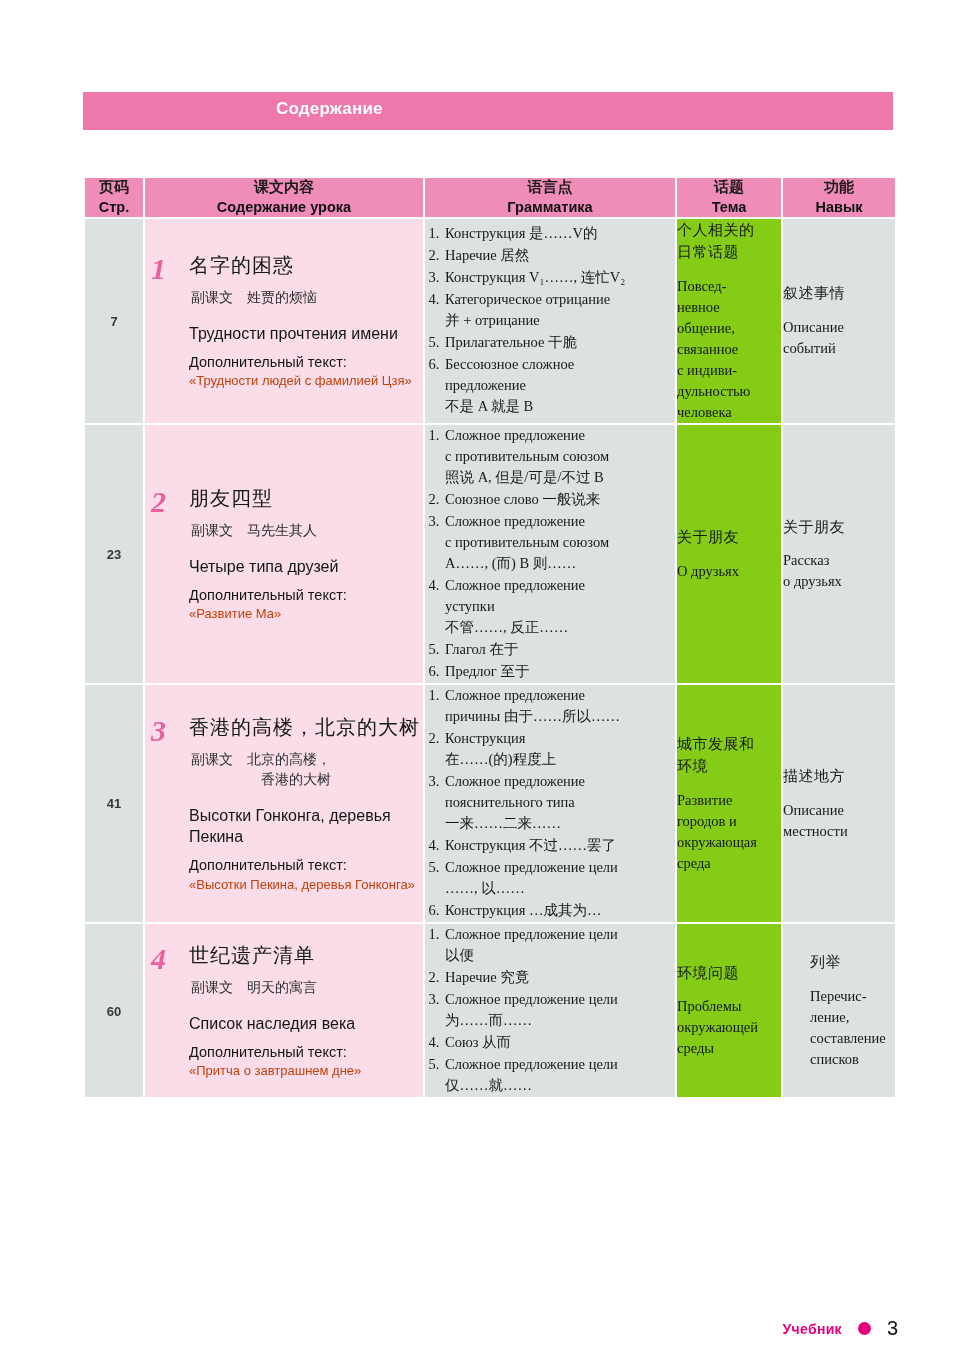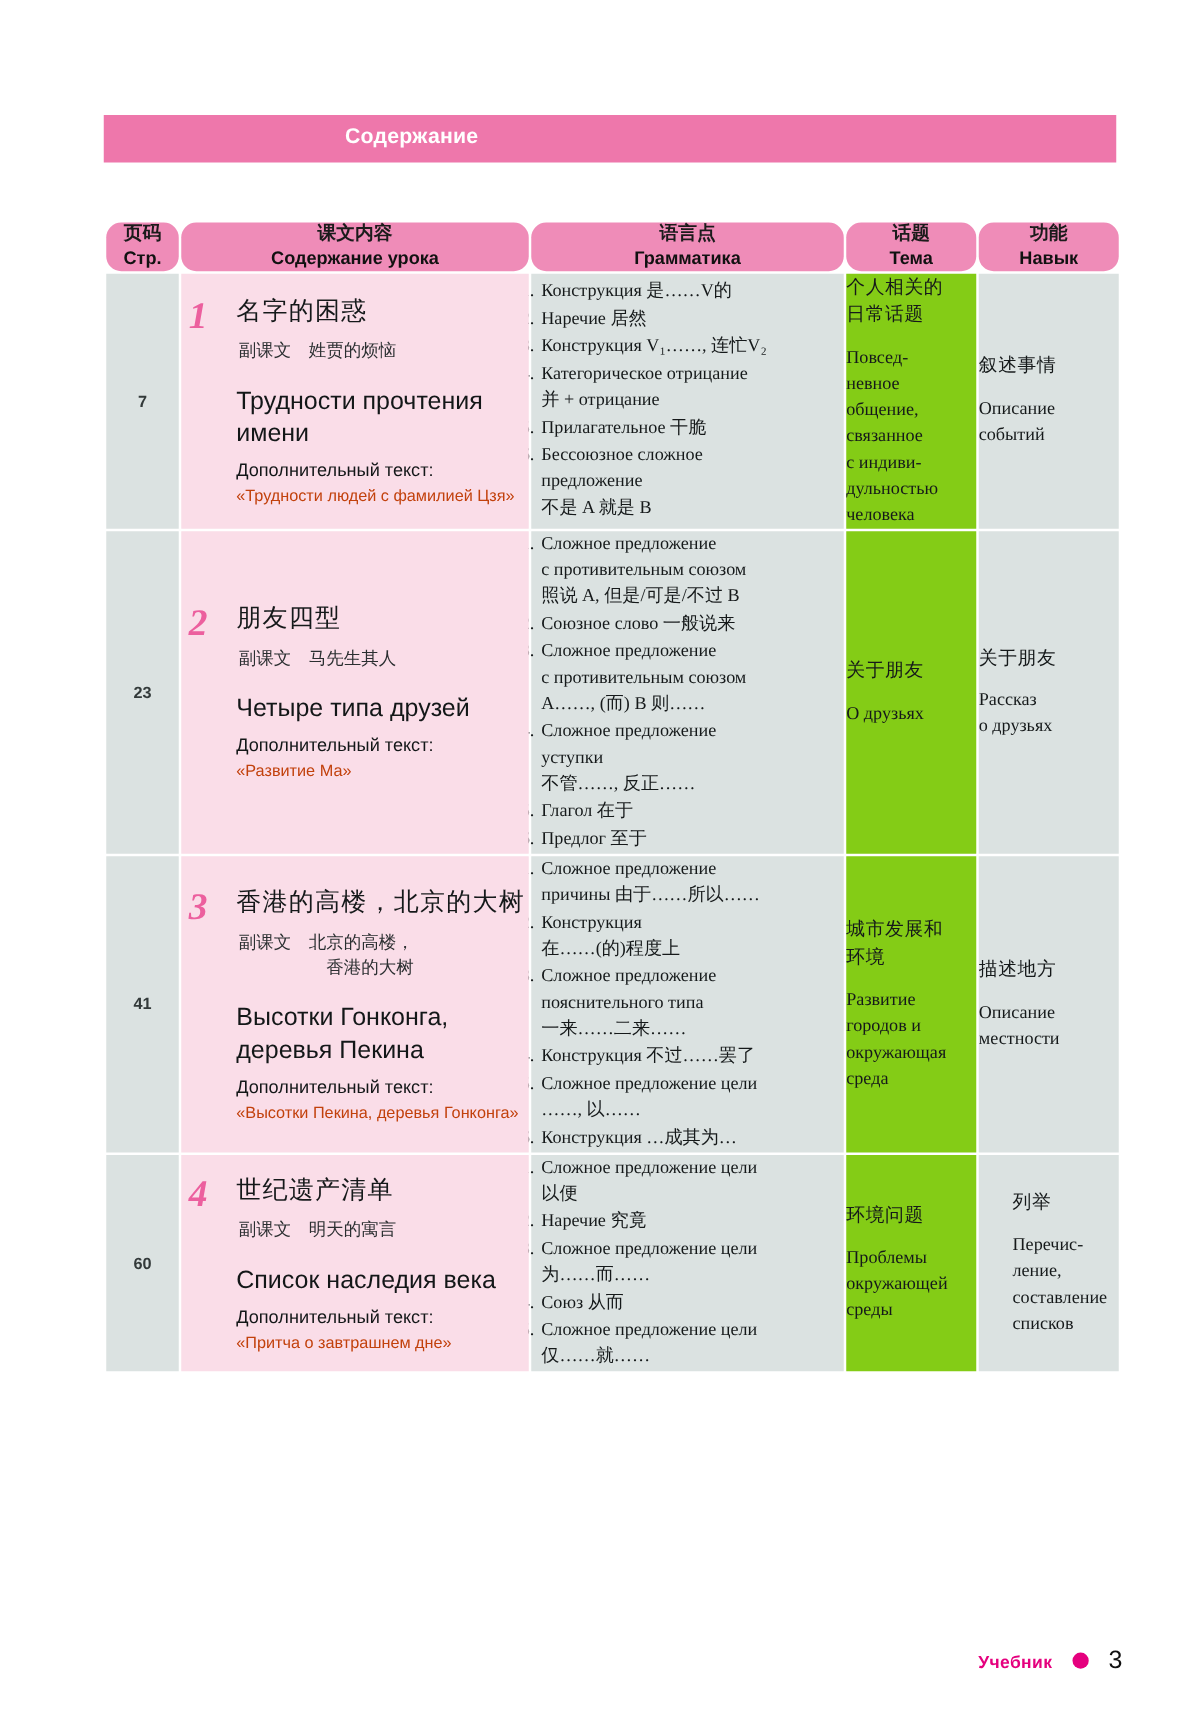--- a/index.html
+++ b/index.html
@@ -61,21 +61,20 @@
   .col-content { width: 278px; }
   .col-gram    { width: 250px; }
   .col-topic   { width: 104px; }
   .col-func    { width: 112px; }
 
   
   .th {
     background: #ef8cb8;
     text-align: center;
     padding: 10px 4px 12px 4px;
-    border-radius: 12px;
   }
   .th .cn {
     font-family: "Liberation Serif", serif;
     font-size: 15px;
     color: #1b1b1b;
     line-height: 1.25;
     display: block;
   }
   .th .ru {
     font-size: 14.5px;
@@ -132,40 +131,40 @@
   .sub-cn {
     font-family: "Liberation Serif", serif;
     font-size: 14px;
     color: #2b2f31;
     margin-top: 10px;
     line-height: 1.45;
     white-space: pre-line;
     padding-left: 2px;
   }
   .title-ru {
-    font-size: 20px;
+    font-size: 16px;
     color: #131718;
     margin-top: 16px;
     line-height: 1.3;
   }
   .extra-label {
     font-size: 14.5px;
     color: #131718;
     margin-top: 8px;
     line-height: 1.35;
   }
   .extra-text {
     font-size: 13px;
     color: #c2410c;
     line-height: 1.35;
   }
 
   
   ol.gram {
-    margin: 0; padding: 0 0 0 6px;
+    margin: 0; padding: 0 0 0 18px;
     font-family: "Liberation Serif", serif;
     font-size: 14.5px;
     color: #15191a;
     line-height: 1.45;
   }
   ol.gram > li { margin: 0 0 1px 0; padding-left: 2px; }
 
   
   .tf-cn {
     font-family: "Liberation Serif", serif;

